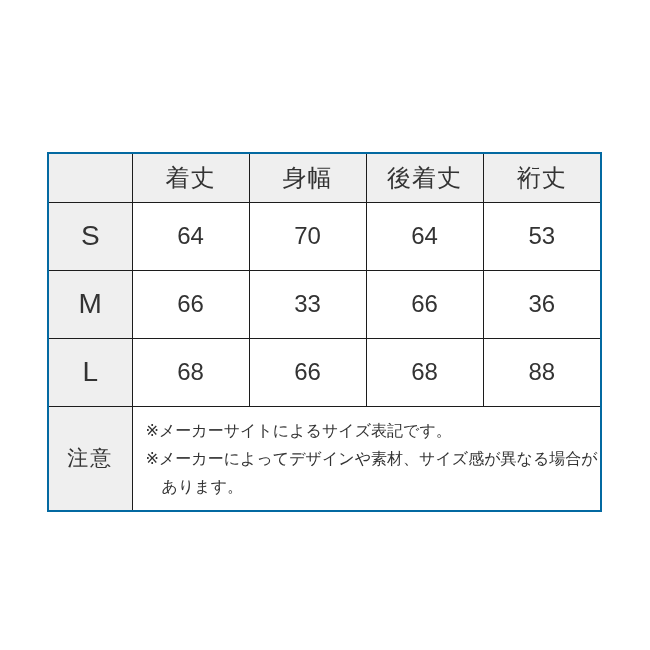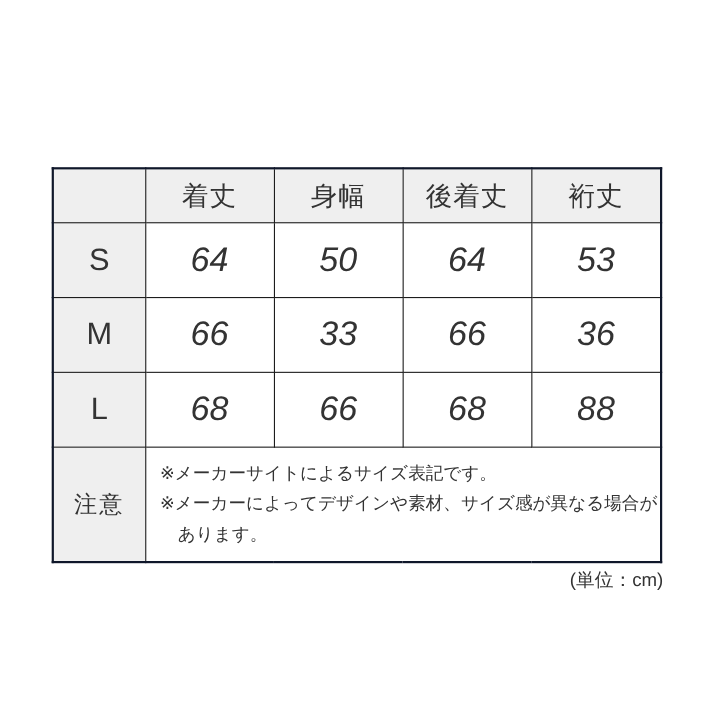--- a/index.html
+++ b/index.html
@@ -20,37 +20,37 @@
     background: #ffffff;
     overflow: hidden;
   }
   table.size-table {
     position: absolute;
     left: 47px;
     top: 152px;
     width: 553px;
     border-collapse: collapse;
     table-layout: fixed;
-    border: 2px solid #0f172a;
+    border: 2px solid #0369a1;
   }
   .size-table th, .size-table td {
     border: 1.5px solid #1c1c1c;
     text-align: center;
     vertical-align: middle;
     font-weight: normal;
     padding: 0;
     overflow: hidden;
   }
   tr.r-head  { height: 49px; }
   tr.r-data  { height: 68px; }
   tr.r-note  { height: 105px; }
   .lab { background: #efefef; }
   .r-head .lab { font-size: 24px; letter-spacing: 1px; }
   .size-lab { font-size: 28px; }
-  .val { font-size: 31px; font-style: italic; }
+  .val { font-size: 24px; }
   .note-lab { font-size: 21px; letter-spacing: 2px; }
   td.note {
     text-align: left;
     padding: 10px 10px 8px 13px;
   }
   .nline {
     font-size: 16px;
     line-height: 28px;
     white-space: nowrap;
   }
@@ -83,21 +83,21 @@
         <th class="lab corner"></th>
         <th class="lab">着丈</th>
         <th class="lab">身幅</th>
         <th class="lab">後着丈</th>
         <th class="lab">裄丈</th>
       </tr>
 
       <tr class="r-data">
         <th class="lab size-lab">S</th>
         <td class="val">64</td>
-        <td class="val">50</td>
+        <td class="val">70</td>
         <td class="val">64</td>
         <td class="val">53</td>
       </tr>
 
       <tr class="r-data">
         <th class="lab size-lab">M</th>
         <td class="val">66</td>
         <td class="val">33</td>
         <td class="val">66</td>
         <td class="val">36</td>
@@ -115,15 +115,14 @@
         <th class="lab note-lab">注意</th>
         <td class="note" colspan="4">
           <div class="nline">※メーカーサイトによるサイズ表記です。</div>
           <div class="nline">※メーカーによってデザインや素材、サイズ感が異なる場合が</div>
           <div class="nline indent">あります。</div>
         </td>
       </tr>
     </tbody>
   </table>
 
-  <div class="unit">(単位：cm)</div>
 
 </div>
 
 </body></html>

